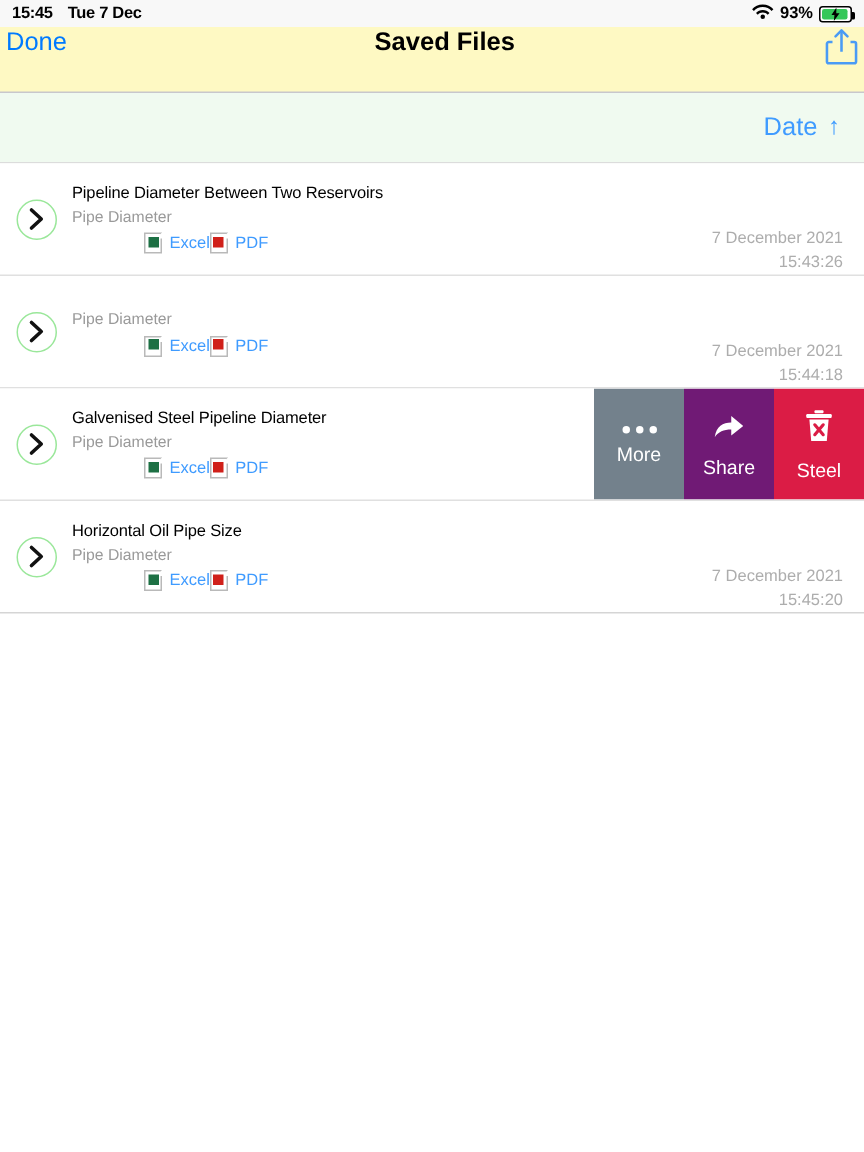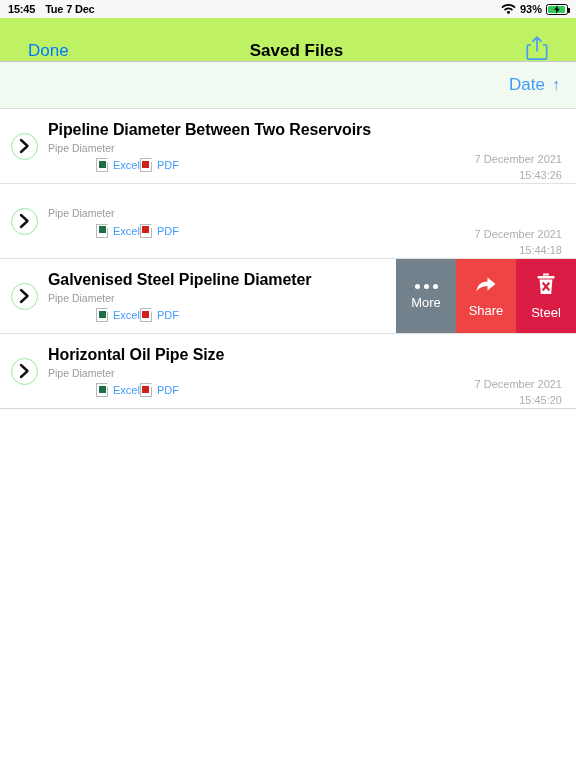--- a/index.html
+++ b/index.html
@@ -47,25 +47,25 @@
   }
   .batt-fill {
     position: absolute; left: 1px; top: 1px; bottom: 1px;
     width: 17px; background: #35c759; border-radius: 1.5px;
   }
   .bolt { position: relative; z-index: 2; }
 
   
   .navbar {
     height: 44px;
-    background: #bef264;
+    background: #fef9c3;
     border-bottom: 1px solid #c8c7cc;
     display: flex;
-    align-items: flex-end;
-    padding: 0 28px;
+    align-items: flex-start;
+    padding: 0 4px;
     position: relative;
   }
   .nav-done {
     font-size: 17px;
     color: #007aff;
     cursor: pointer;
     z-index: 2;
   }
   .nav-title {
     position: absolute;
@@ -130,22 +130,22 @@
   .chev-circle {
     width: 27px; height: 27px;
     border: 1.5px solid #9ae79a;
     border-radius: 50%;
     display: flex; align-items: center; justify-content: center;
   }
   .chev-circle svg { display: block; }
 
   .row-text { flex: 1; min-width: 0; padding-right: 8px; }
   .row-title {
-    font-size: 16px;
-    font-weight: bold;
+    font-size: 11px;
+    font-weight: normal;
     color: #000;
     letter-spacing: -0.1px;
     line-height: 1.2;
   }
   .row-sub {
     font-size: 10.5px;
     color: #9a9a9a;
     margin-top: 3px;
     line-height: 1.2;
   }
@@ -213,21 +213,21 @@
     display: flex;
     flex-direction: column;
     align-items: center;
     justify-content: center;
     gap: 7px;
     cursor: pointer;
     color: #fff;
   }
   .swipe-btn .sb-label { font-size: 13px; line-height: 1; }
   .swipe-more { background: #73818c; }
-  .swipe-share { background: #ef4444; align-items: center; }
+  .swipe-share { background: #701a75; align-items: center; }
   .swipe-delete { background: #db1c45; }
   .dots { display: flex; gap: 4px; }
   .dots i { width: 5px; height: 5px; border-radius: 50%; background: #fff; display: block; }
 
   .filler { background: #fff; flex: 1; }
 </style>
 </head>
 <body>
 
 <div class="statusbar">

